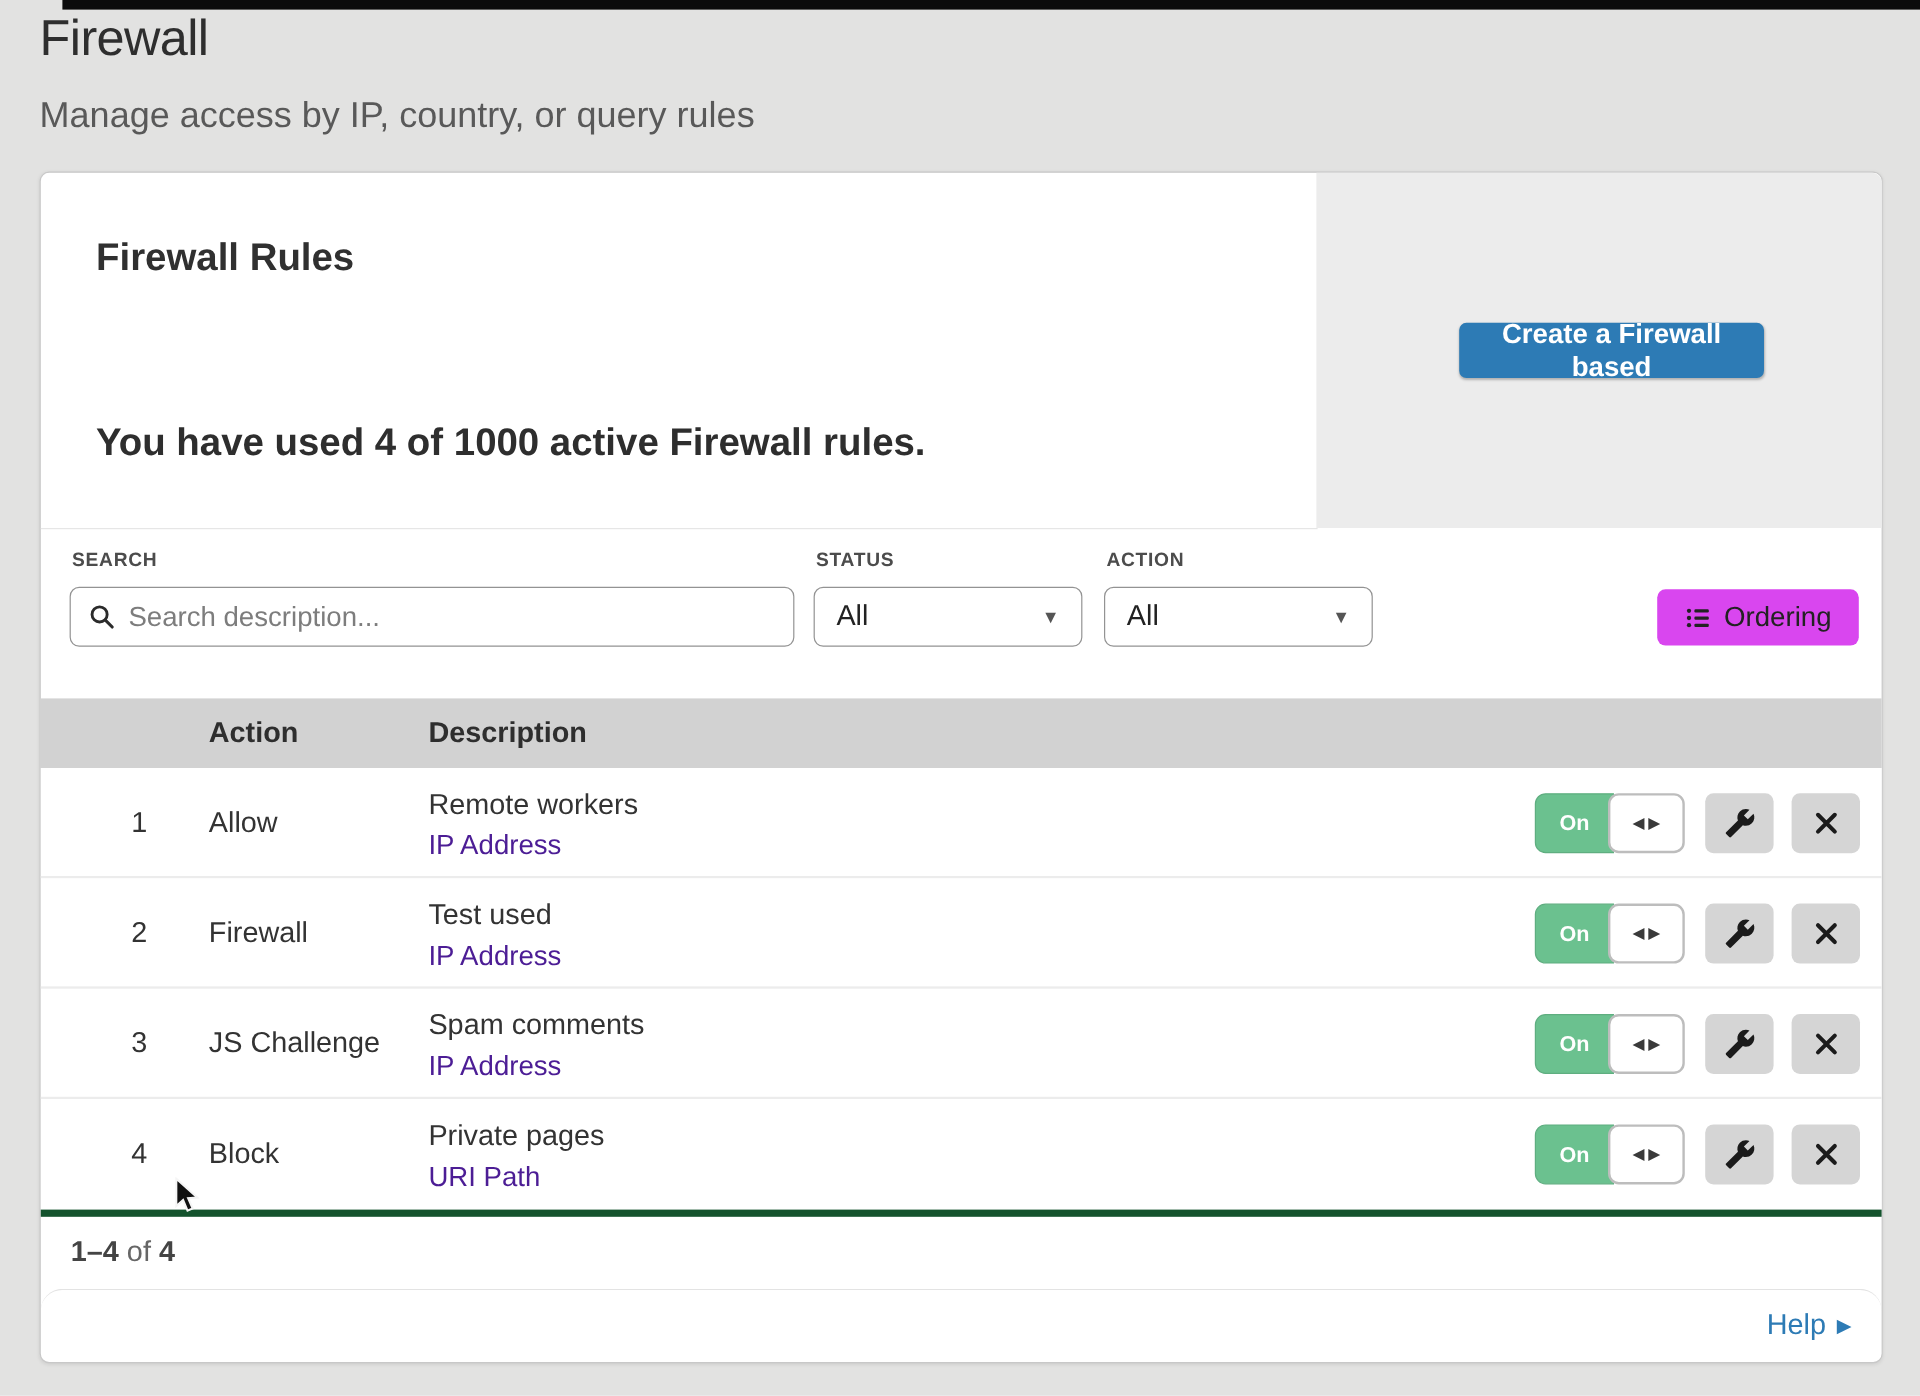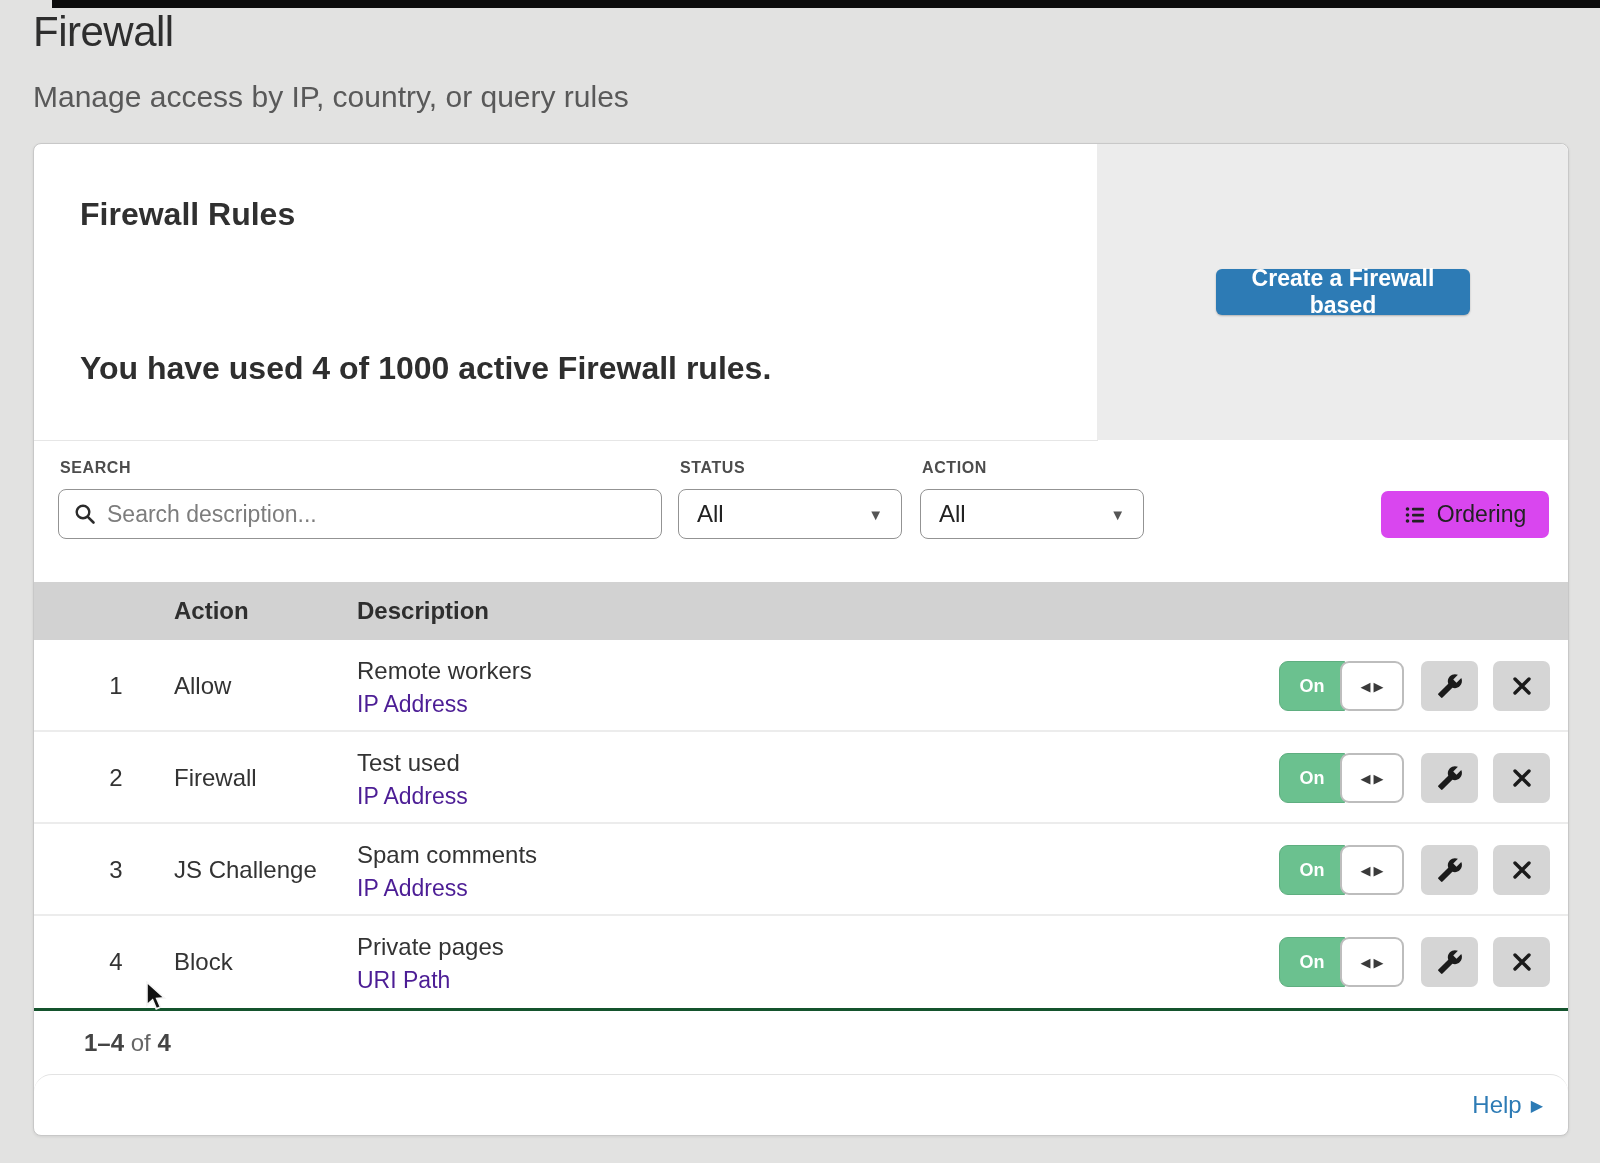--- a/index.html
+++ b/index.html
@@ -62,22 +62,22 @@
   .toggle-on { width:66px; height:50px; background:#6bc18f; border:1px solid #5fae80;
                border-radius:9px 0 0 9px; display:flex; align-items:center; justify-content:center;
                color:#fff; font-size:18px; font-weight:600; }
   .toggle-arrows { width:64px; height:50px; margin-left:-5px; background:#fff; border:2px solid #bdbdbd;
                    border-radius:9px; display:flex; align-items:center; justify-content:center;
                    color:#3a3a3a; font-size:13px; gap:3px; }
   .icon-btn { position:absolute; top:21px; width:57px; height:50px; border:none; cursor:pointer;
               background:#d5d5d5; border-radius:7px; display:flex; align-items:center; justify-content:center; }
   .btn-wrench { left:1387px; } .btn-x { left:1459px; }
 
-  .pagination { position:absolute; left:0; top:864px; width:100%; height:66px; border-top:3px solid #14532d;
-                display:flex; align-items:center;padding-left:25px; }
+  .pagination { position:absolute; left:0; top:864px; width:100%; height:66px; border-top:6px solid #14532d;
+                display:flex; align-items:center; }
   .pagination-text { margin-left:25px; font-size:24px; color:#666; }
   .pg-bold { font-weight:700; color:#444; }
 
   .help-row { position:absolute; left:0; top:930px; width:100%; height:61px; border-top:1px solid #e3e3e3;
               display:flex; align-items:center; justify-content:flex-end;border-radius:18px; }
   .help-link { margin-right:25px; color:#2d7bb5; font-size:24px; text-decoration:none; cursor:pointer;
                display:flex; align-items:center; gap:9px; }
   .help-arrow { font-size:16px; }
 
   .cursor { position:absolute; left:143px; top:981px; width:30px; height:32px; pointer-events:none; }

